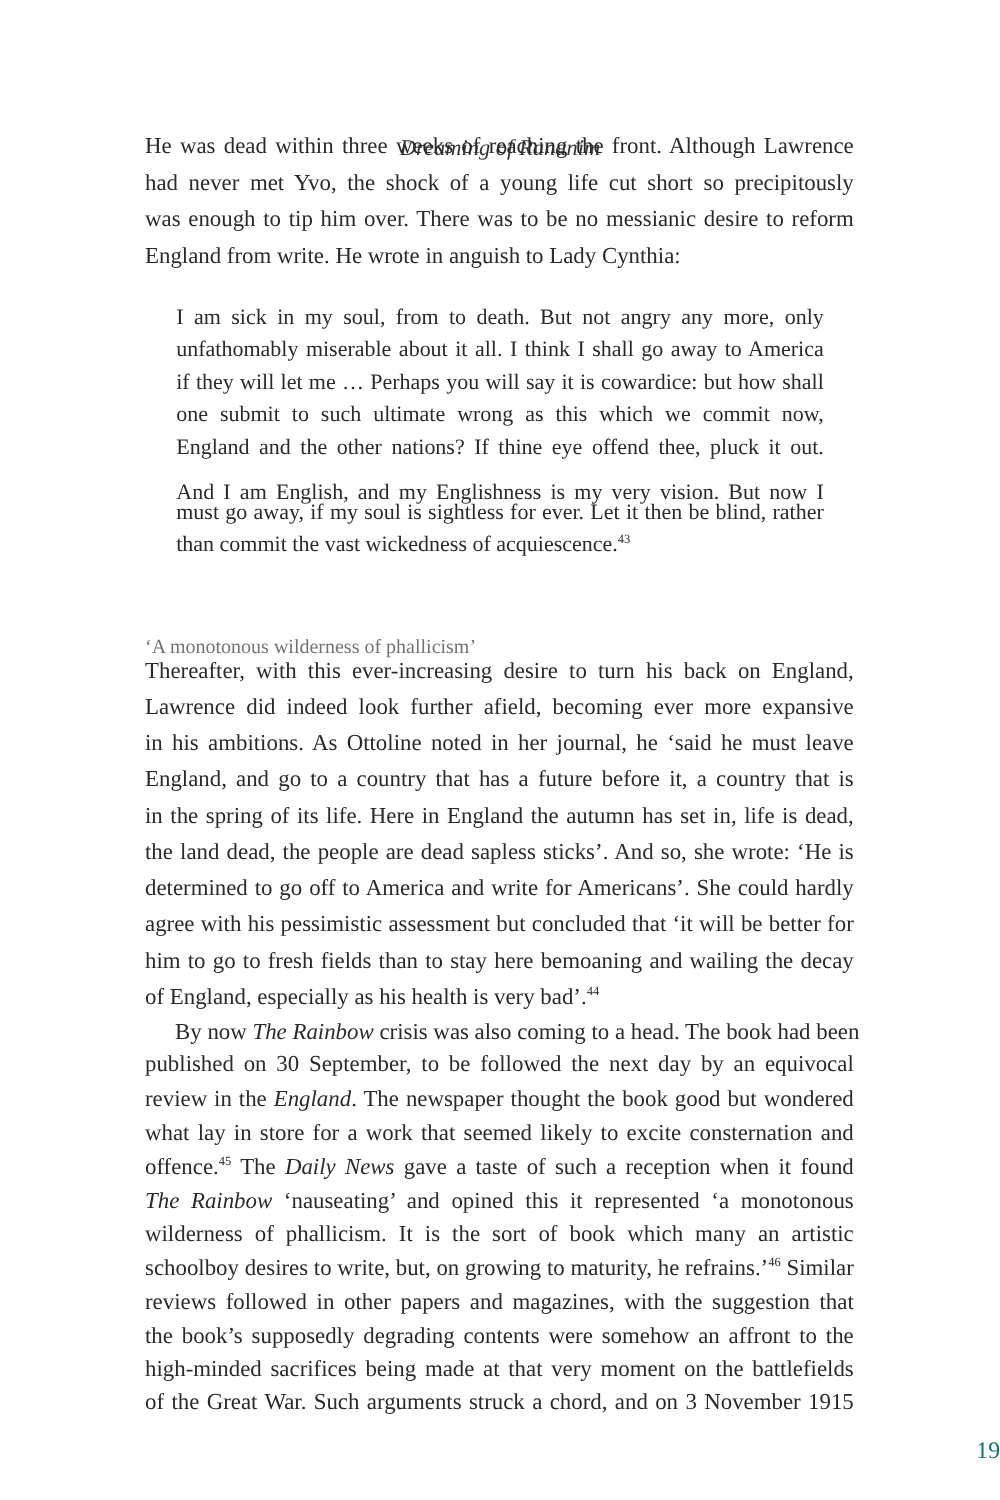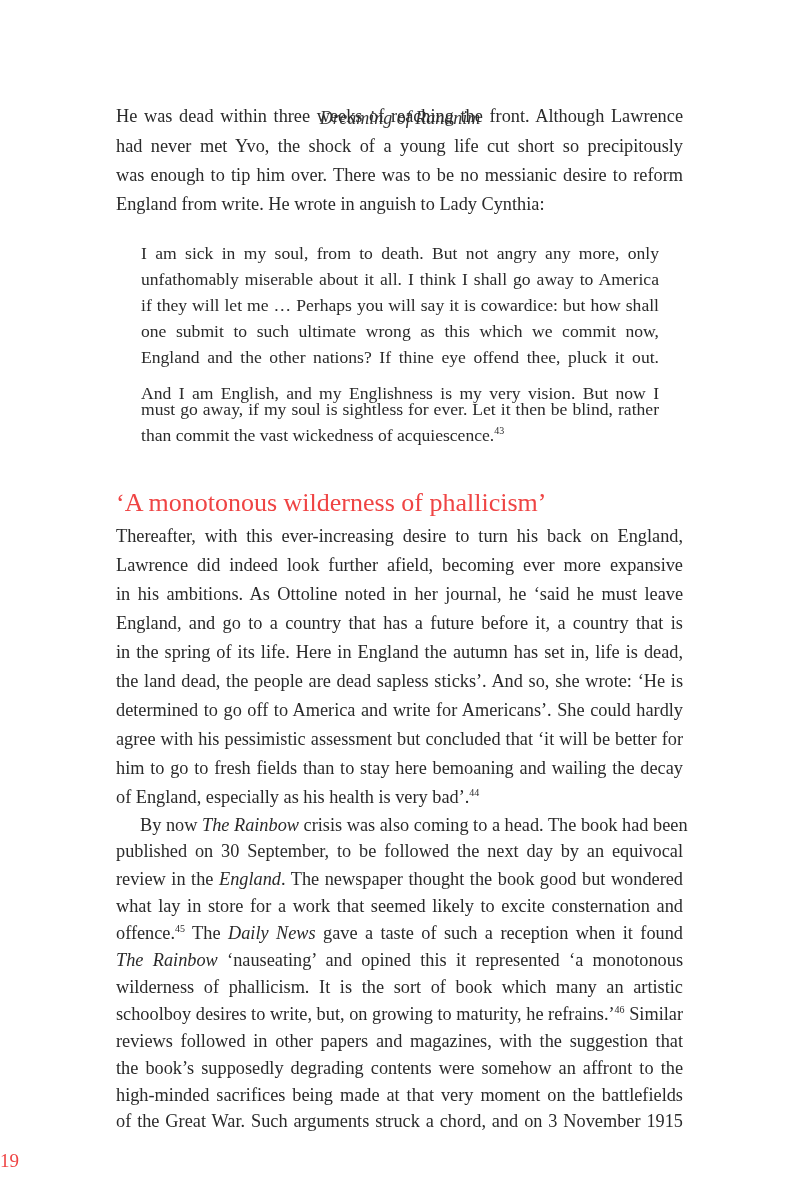--- a/index.html
+++ b/index.html
@@ -6,25 +6,25 @@
   body { width: 800px; height: 1200px; position: relative; overflow: hidden;
          font-family: "Liberation Serif", "DejaVu Serif", serif; color: #222222; }
   .page { position: absolute; left: 0; top: 0; width: 800px; height: 1200px; }
   .running-head { position: absolute; top: 68px; left: 0; width: 800px; text-align: center;
                   font-style: italic; font-size: 18px; color: #333; margin-top: 40px; }
   .line { position: absolute; left: 116px; width: 567px; font-size: 18.3px; line-height: 26px;
           white-space: nowrap; text-align: justify; text-align-last: justify; color: #2a2a2a; }
   .line.last { text-align-last: left; }
   .quote .line { left: 141px; width: 518px; font-size: 17.6px; }
   .indent { text-indent: 24px; }
-  .heading { position: absolute; left: 116px; top: 466px; font-size: 26px; font-weight: normal;
-             color: #ef4444; white-space: nowrap; }
+  .heading { position: absolute; left: 116px; top: 496px; font-size: 16px; font-weight: normal;
+             color: #737373; white-space: nowrap; }
   sup { font-size: 10px; line-height: 0; vertical-align: 7px; }
-  .page-number { position: absolute; top: 1122px; left: 0; width: 800px; text-align: left;
-                 font-size: 19px; color: #ef4444; }
+  .page-number { position: absolute; top: 1122px; left: 0; width: 800px; text-align: right;
+                 font-size: 19px; color: #0f766e; }
   i { font-style: italic; }
 </style>
 </head>
 <body>
 
 <div class="page" data-name="book-page">
   <div class="running-head" data-name="running-head">Dreaming of Rananim</div>
 
   <div data-name="paragraph-intro">
     <div class="line" style="top:103px" data-name="text-line">He was dead within three weeks of reaching the front. Although Lawrence</div>

